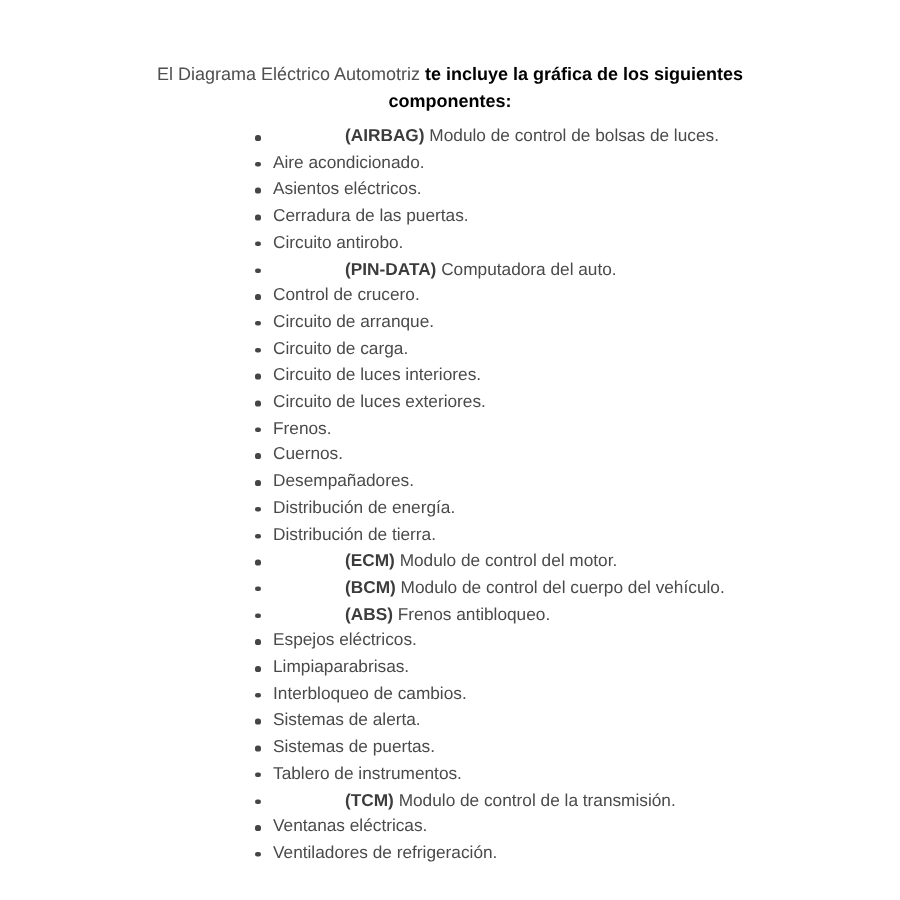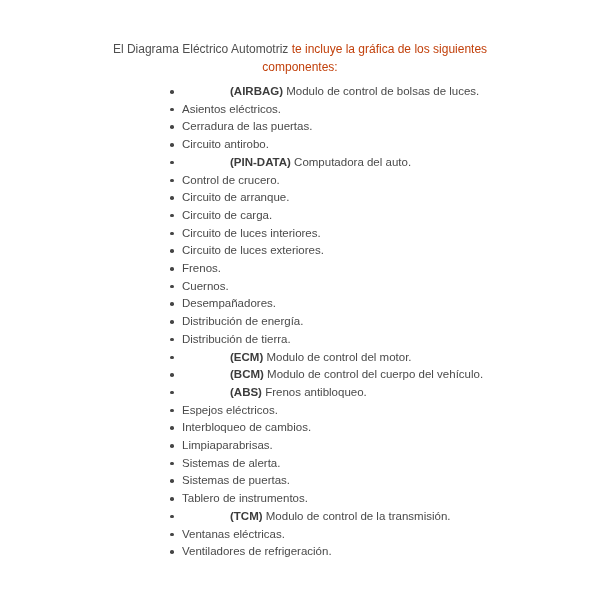--- a/index.html
+++ b/index.html
@@ -24,22 +24,22 @@
   .title {
     margin: 0 auto;
     max-width: 430px;
     text-align: center;
     font-size: 12px;
     line-height: 18px;
     font-weight: 400;
     color: #4f4f4f;
   }
   .title strong {
-    font-weight: 400;
-    color: #c2410c;
+    font-weight: 700;
+    color: #000000;
   }
   .component-list {
     list-style: none;
     margin: 7px 0 0 169px;
     padding: 0;
     font-size: 11.5px;
     line-height: 17.7px;
     color: #4a4a4a;
   }
   .component-list li {
@@ -62,40 +62,41 @@
   }
 </style>
 </head>
 <body>
 
 <div class="page">
   <h1 class="title"><span>El Diagrama Eléctrico Automotriz </span><strong><span>te incluye la gráfica de los siguientes</span><br><span>componentes:</span></strong></h1>
 
   <ul class="component-list">
       <li><span class="bullet"></span><strong>(AIRBAG) </strong><span>Modulo de control de bolsas de luces.</span></li>
+      <li><span class="bullet"></span><span>Aire acondicionado.</span></li>
       <li><span class="bullet"></span><span>Asientos eléctricos.</span></li>
       <li><span class="bullet"></span><span>Cerradura de las puertas.</span></li>
       <li><span class="bullet"></span><span>Circuito antirobo.</span></li>
       <li><span class="bullet"></span><strong>(PIN-DATA) </strong><span>Computadora del auto.</span></li>
       <li><span class="bullet"></span><span>Control de crucero.</span></li>
       <li><span class="bullet"></span><span>Circuito de arranque.</span></li>
       <li><span class="bullet"></span><span>Circuito de carga.</span></li>
       <li><span class="bullet"></span><span>Circuito de luces interiores.</span></li>
       <li><span class="bullet"></span><span>Circuito de luces exteriores.</span></li>
       <li><span class="bullet"></span><span>Frenos.</span></li>
       <li><span class="bullet"></span><span>Cuernos.</span></li>
       <li><span class="bullet"></span><span>Desempañadores.</span></li>
       <li><span class="bullet"></span><span>Distribución de energía.</span></li>
       <li><span class="bullet"></span><span>Distribución de tierra.</span></li>
       <li><span class="bullet"></span><strong>(ECM) </strong><span>Modulo de control del motor.</span></li>
       <li><span class="bullet"></span><strong>(BCM) </strong><span>Modulo de control del cuerpo del vehículo.</span></li>
       <li><span class="bullet"></span><strong>(ABS) </strong><span>Frenos antibloqueo.</span></li>
       <li><span class="bullet"></span><span>Espejos eléctricos.</span></li>
+      <li><span class="bullet"></span><span>Limpiaparabrisas.</span></li>
       <li><span class="bullet"></span><span>Interbloqueo de cambios.</span></li>
-      <li><span class="bullet"></span><span>Limpiaparabrisas.</span></li>
       <li><span class="bullet"></span><span>Sistemas de alerta.</span></li>
       <li><span class="bullet"></span><span>Sistemas de puertas.</span></li>
       <li><span class="bullet"></span><span>Tablero de instrumentos.</span></li>
       <li><span class="bullet"></span><strong>(TCM) </strong><span>Modulo de control de la transmisión.</span></li>
       <li><span class="bullet"></span><span>Ventanas eléctricas.</span></li>
       <li><span class="bullet"></span><span>Ventiladores de refrigeración.</span></li>
     </ul>
 </div>
 
 </body></html>

